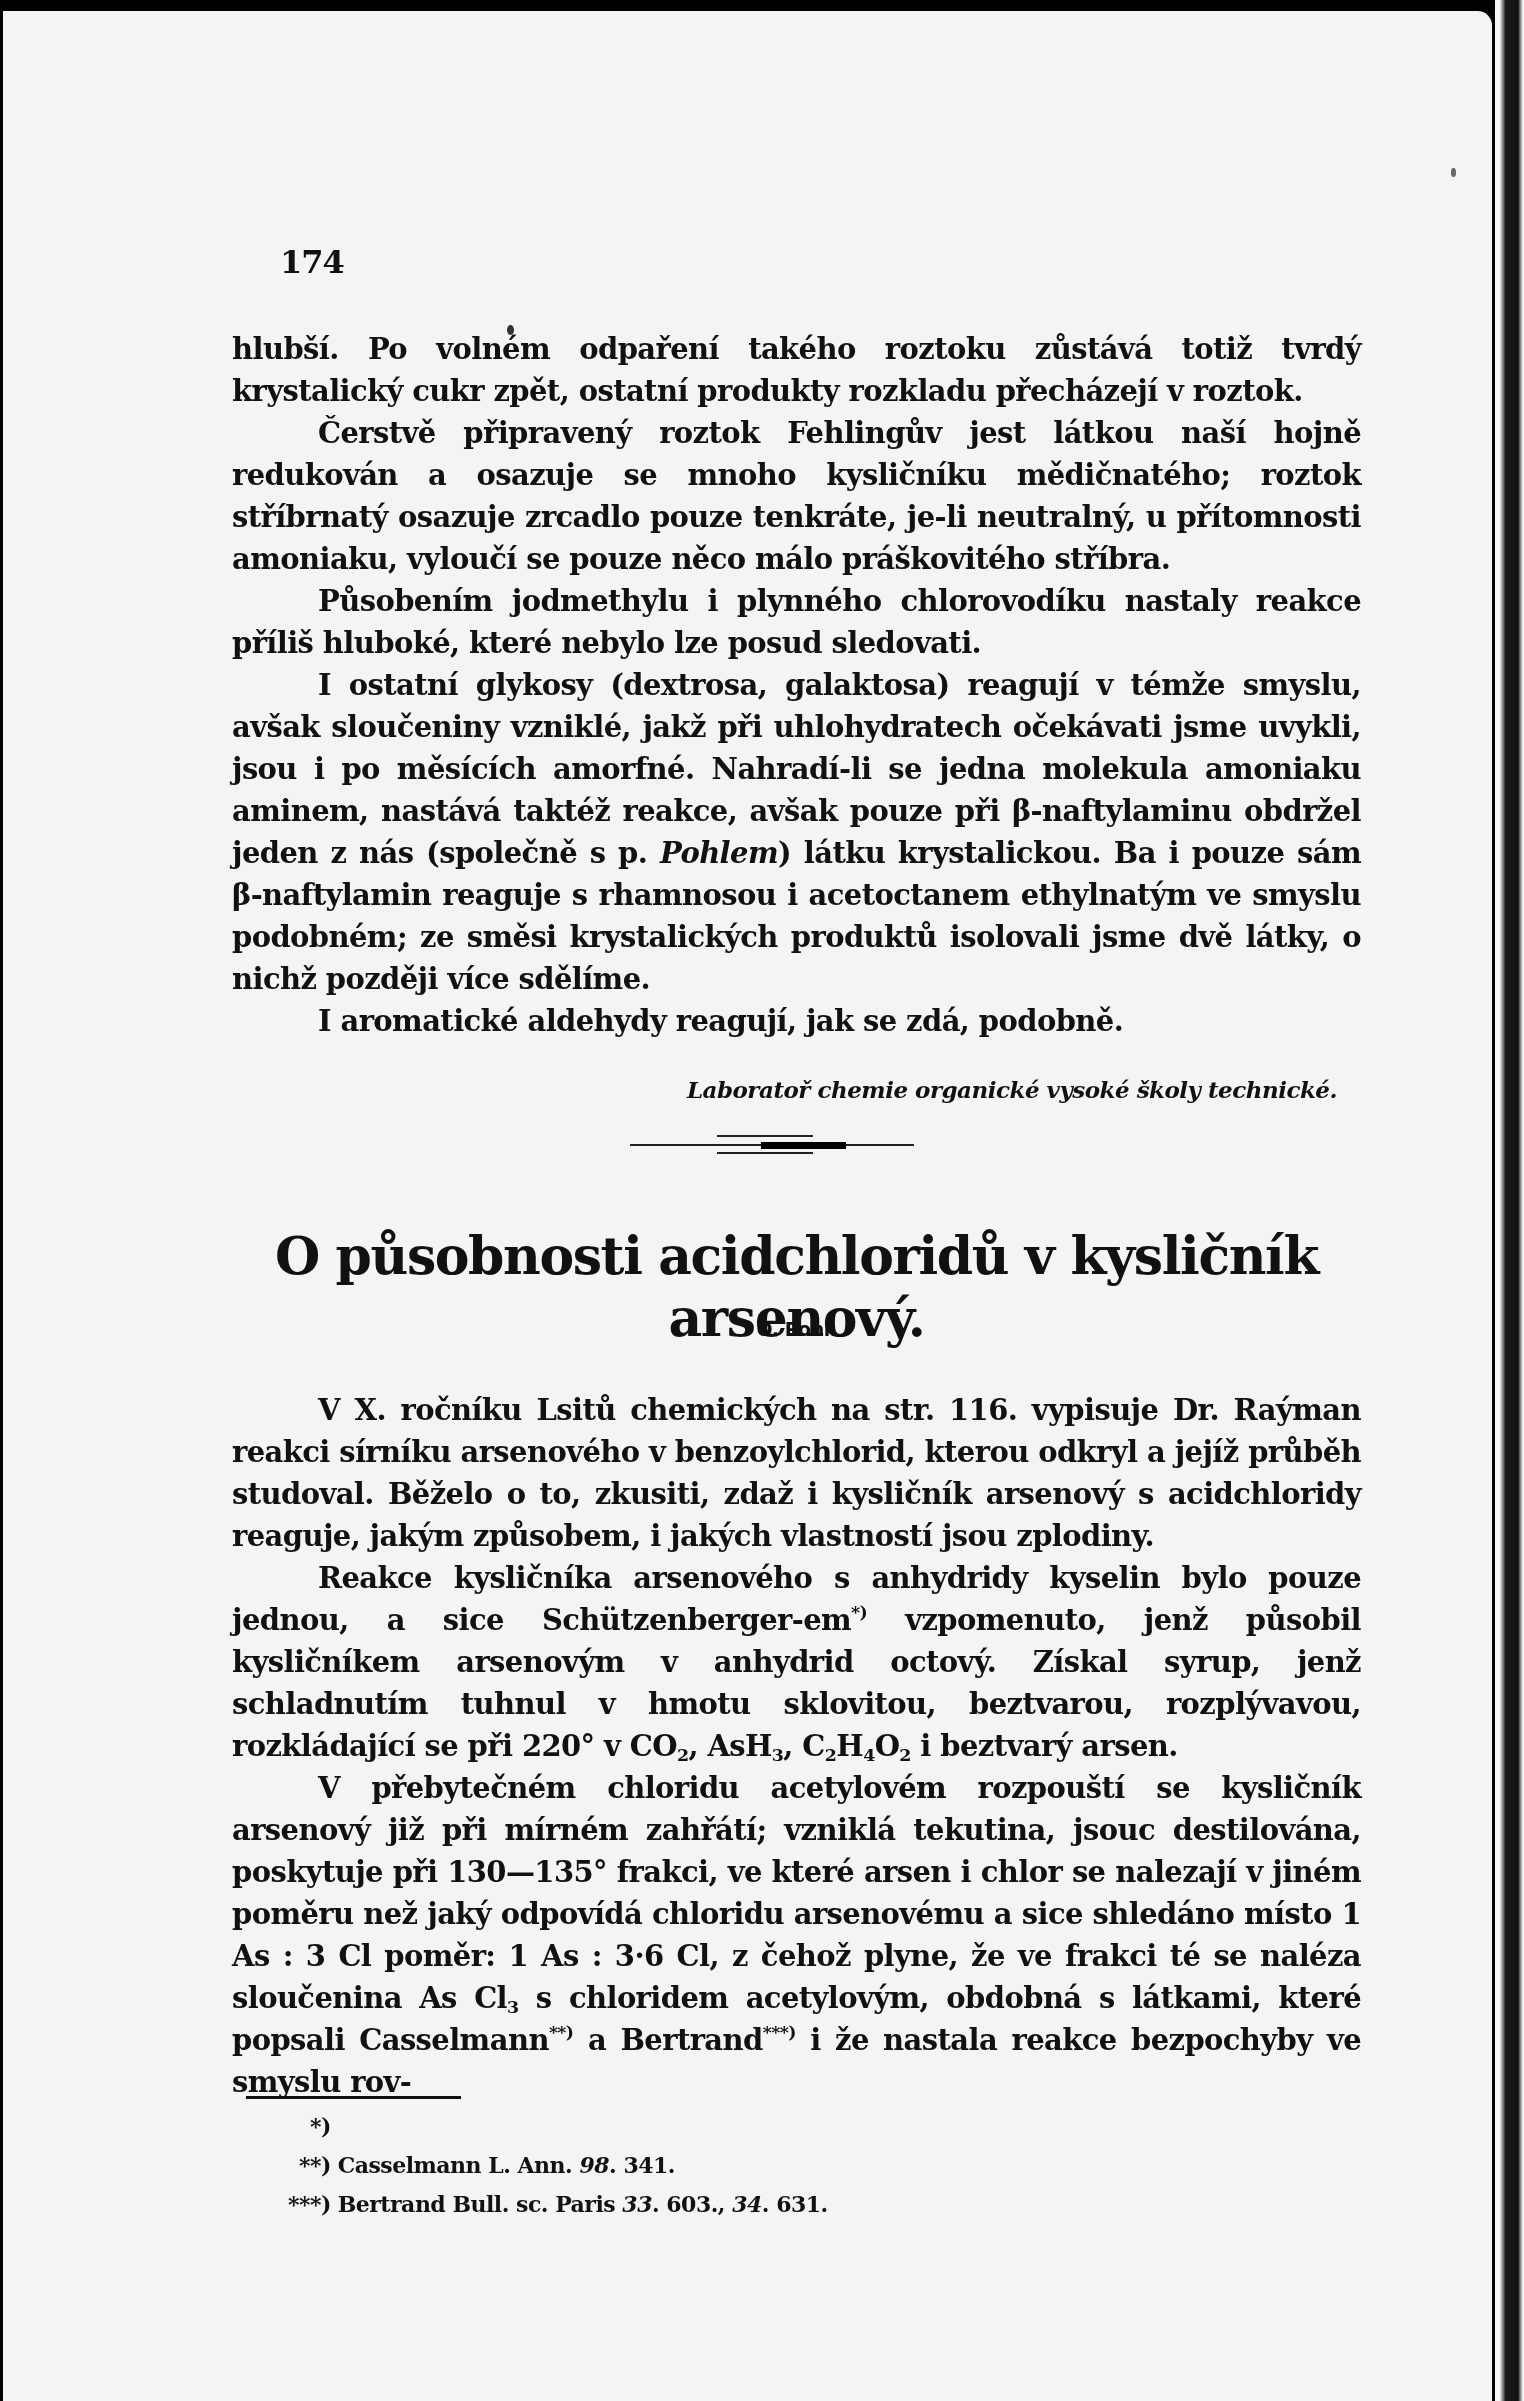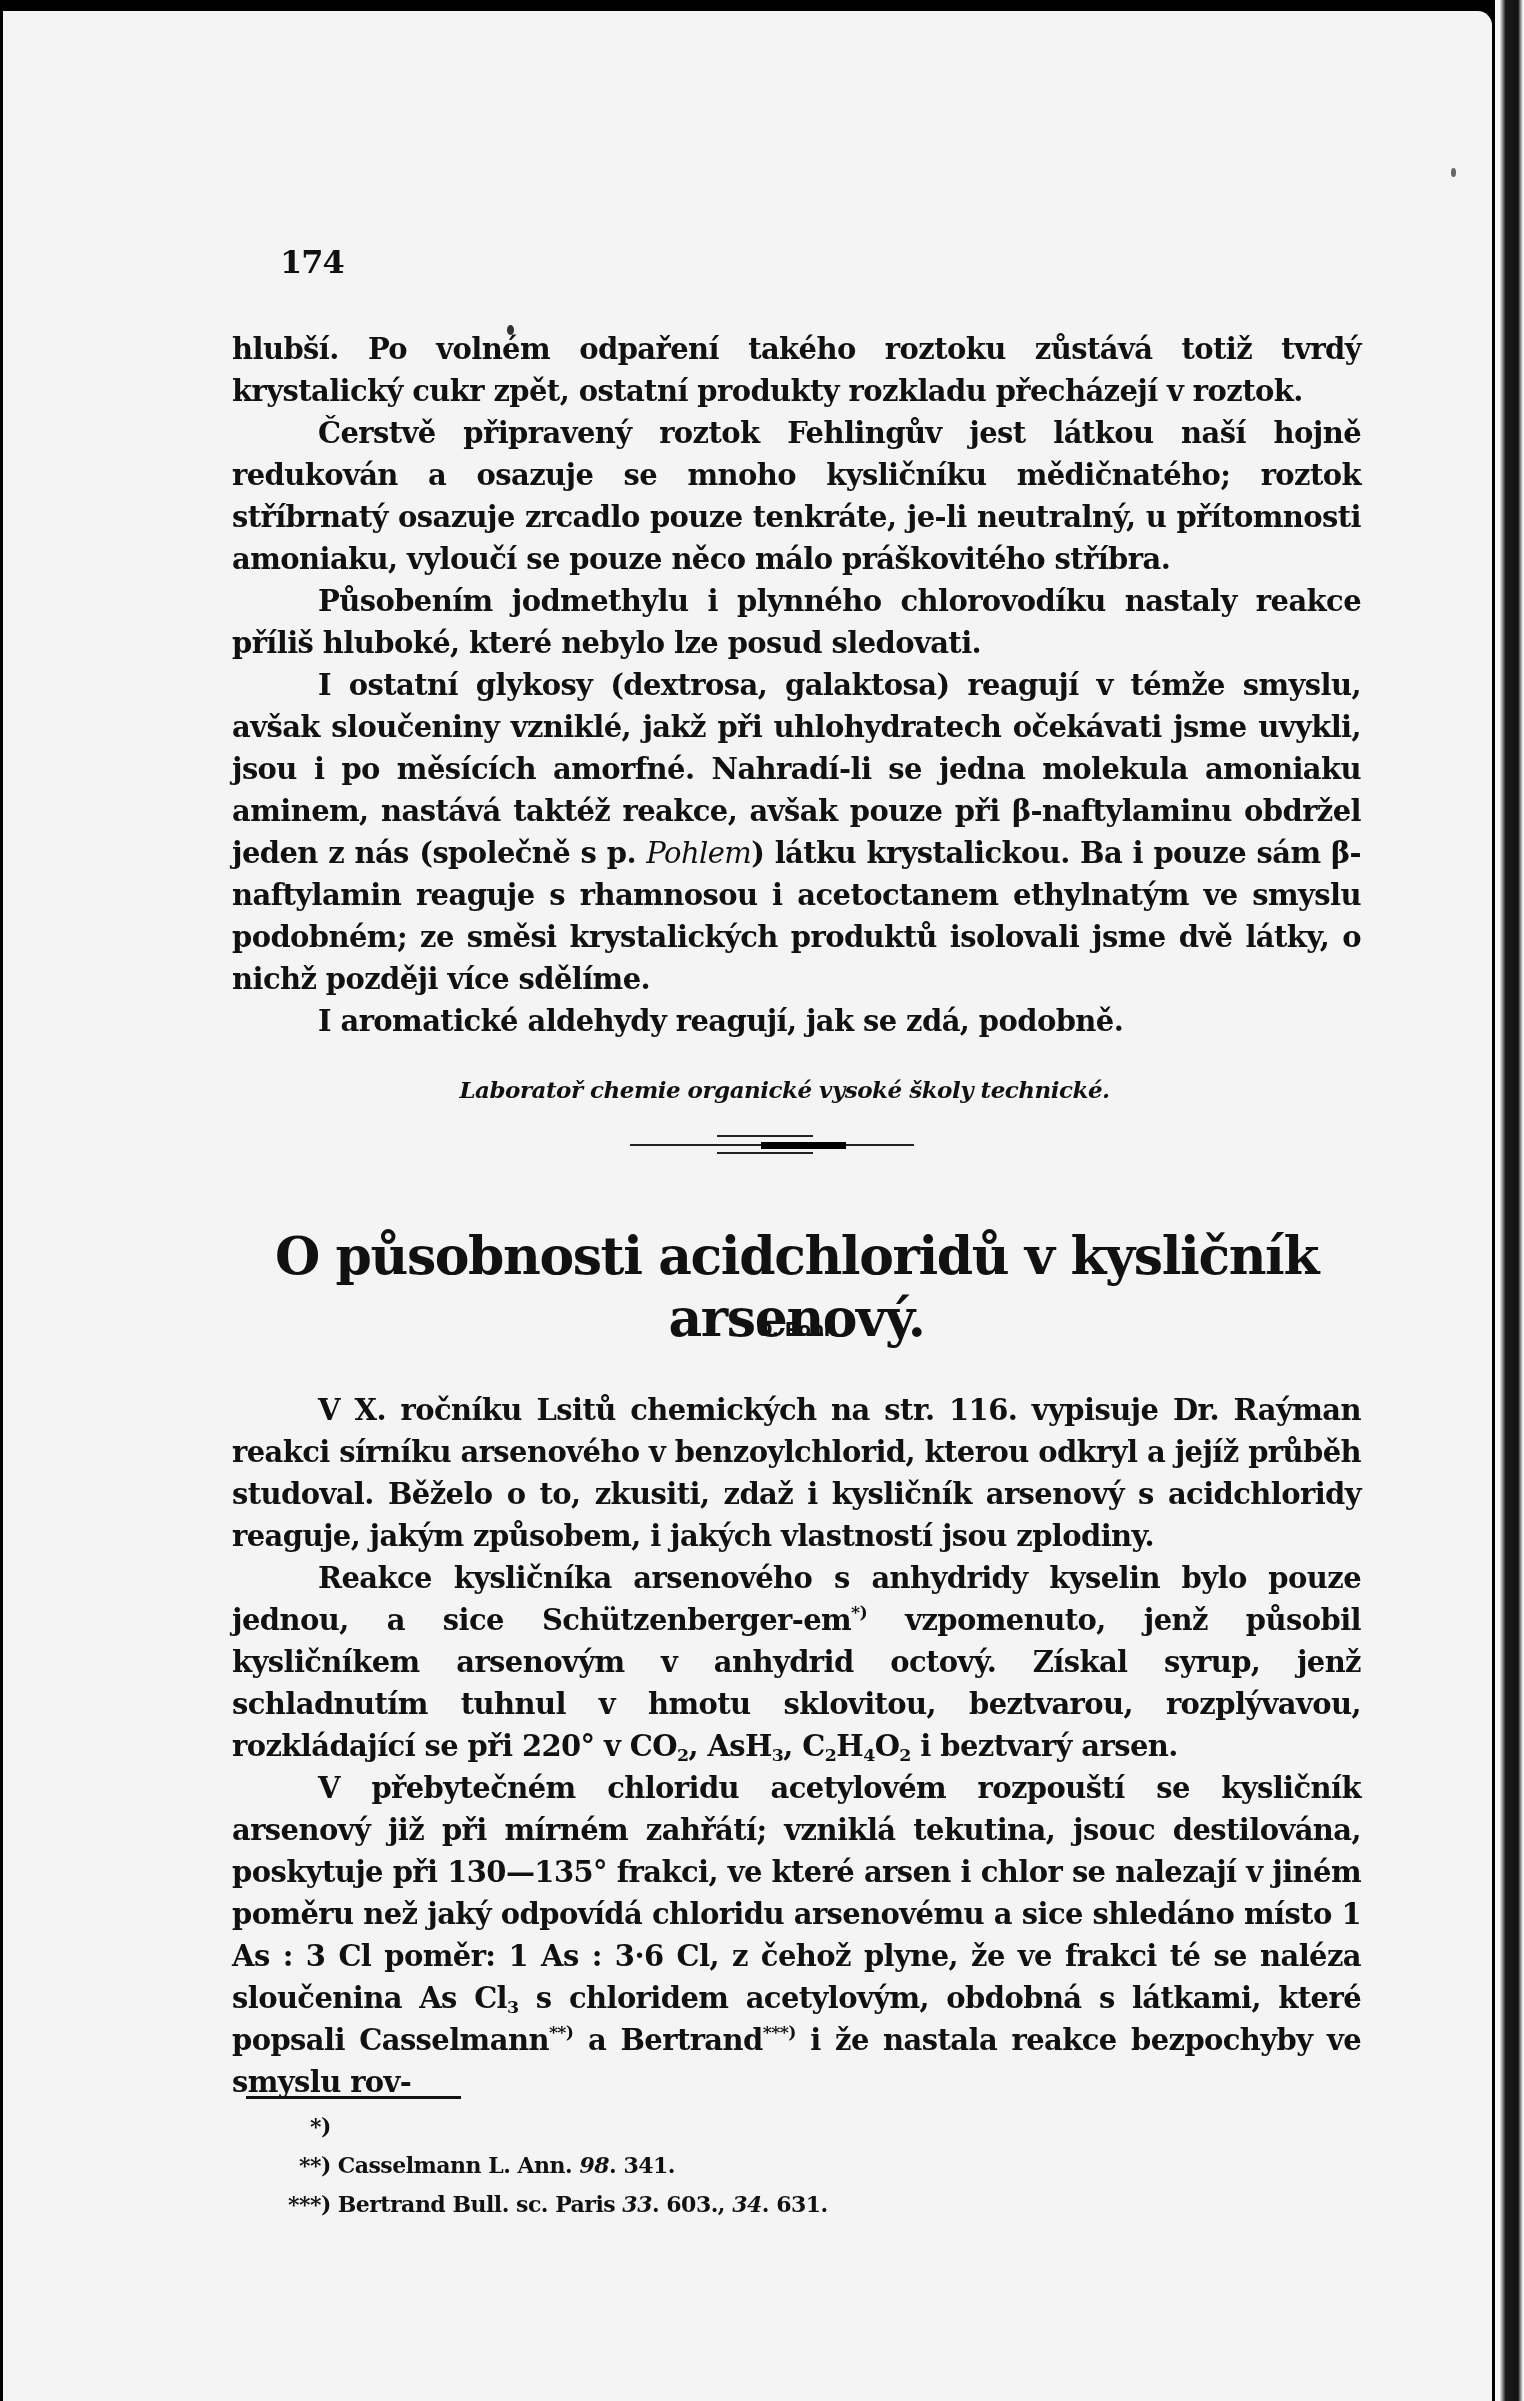--- a/index.html
+++ b/index.html
@@ -26,26 +26,26 @@
     position: absolute; left: 232px; top: 243px;
     font-size: 32px; font-weight: bold; letter-spacing: -1px; margin-left: 48px;
   }
   .body-text {
     position: absolute; left: 232px; width: 1129px;
     font-size: 29px; font-weight: bold; line-height: 42px;
     text-align: justify; letter-spacing: -0.6px;
   }
   .body-text p { margin: 0; text-indent: 86px; }
   .body-text p.noindent { text-indent: 0; }
-  .body-text .it { font-style: italic; font-weight: normal; }
+  .body-text .it { font-style: italic; font-weight: bold; }
   .body-text sub { font-size: 0.6em; line-height: 0; vertical-align: -0.3em; }
   .body-text sup { font-size: 0.6em; line-height: 0; vertical-align: 0.7em; }
   .affiliation {
     position: absolute; left: 232px; width: 1105px; top: 1076px;
-    text-align: center; font-style: italic; font-weight: bold;
+    text-align: right; font-style: italic; font-weight: bold;
     font-size: 23px; letter-spacing: -0.5px;
   }
   .separator { position: absolute; left: 0; top: 0; }
   .sep-line { position: absolute; background: #222; }
   .article-title {
     position: absolute; left: 232px; width: 1129px; top: 1225px;
     text-align: center; font-size: 52px; font-weight: bold;
     letter-spacing: -1.4px; line-height: 62px;
   }
   .article-author {

